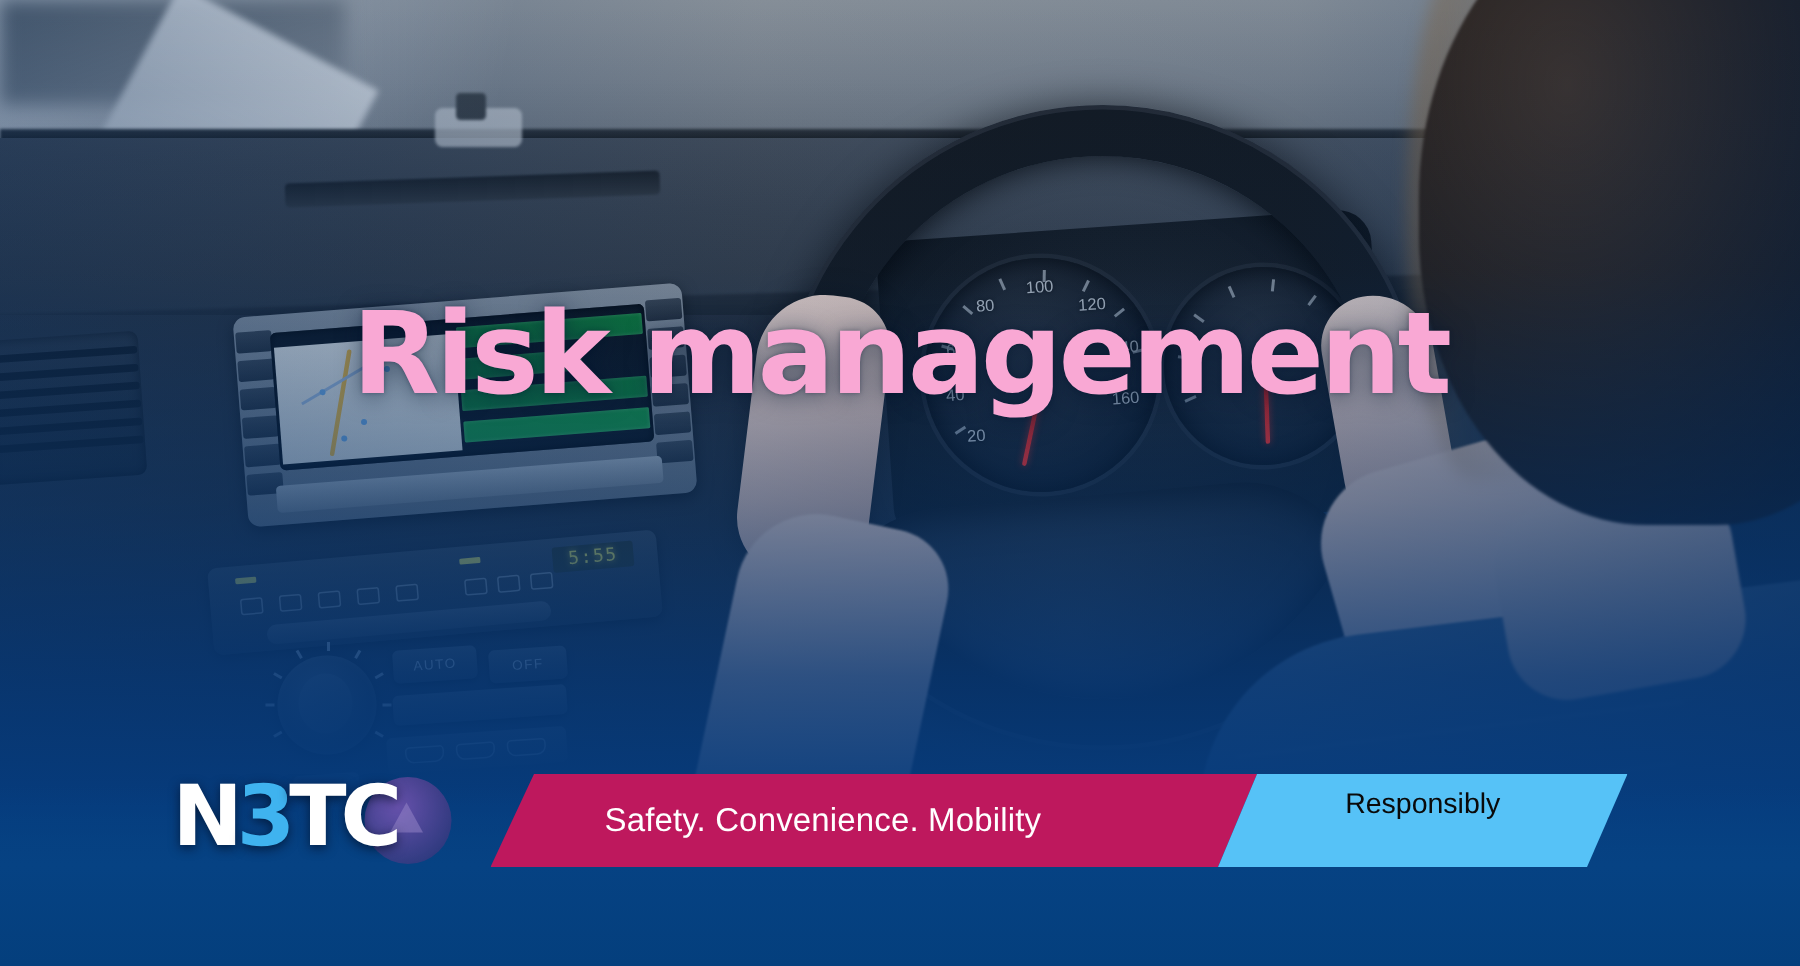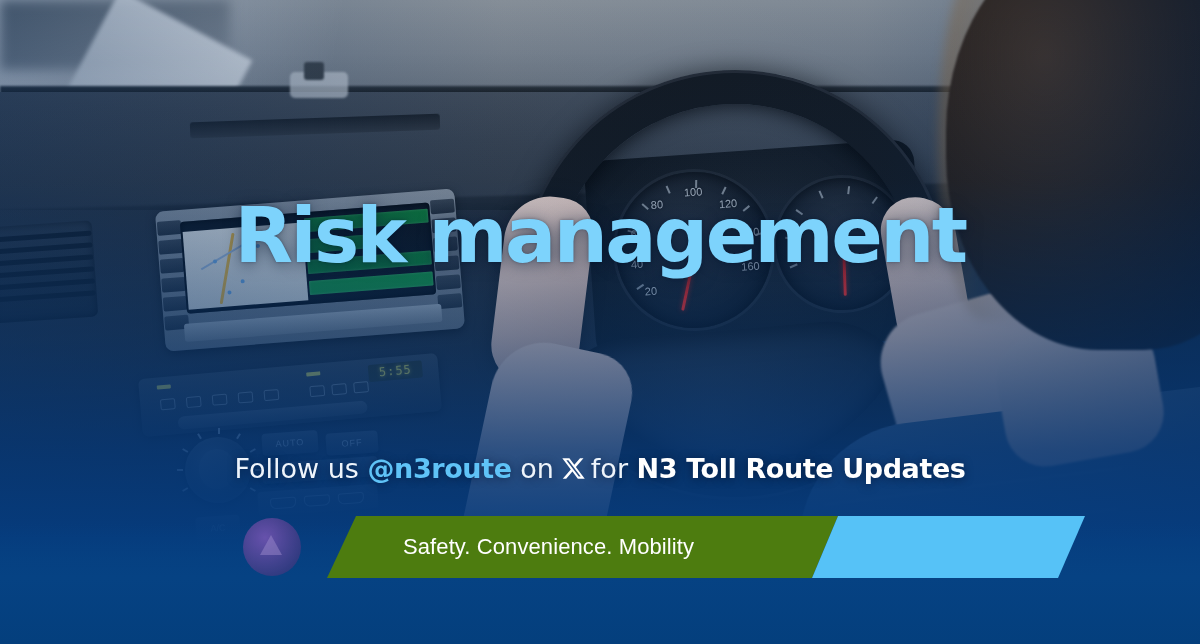--- a/index.html
+++ b/index.html
@@ -329,21 +329,21 @@
   .tint-bottom {
     position:absolute; left:0; right:0; bottom:0; height:120px;
     background:linear-gradient(180deg, rgba(6,60,126,0) 0%, #064283 44%, #043f7d 100%);
   }
 
   
   .layer { position:absolute; inset:0; }
 
   .headline {
     position:absolute; left:0; right:0; top:200px;
-    text-align:center; color:#7dd3fc;
+    text-align:center; color:#f9a8d4;
     font-family:"DejaVu Sans", sans-serif;
     font-weight:bold; font-size:76px; line-height:0.96;
     letter-spacing:-2.6px;
     text-shadow:0 2px 16px rgba(0,20,45,.55), 0 0 3px rgba(0,20,45,.35);
   }
   .headline .l1 { display:block; }
   .headline .l2 { display:block; }
 
   .follow {
     position:absolute; left:0; right:0; top:452px;
@@ -377,21 +377,21 @@
   }
   .logo-badge::after{
     content:""; position:absolute; left:17px; top:17px;
     border-left:11px solid transparent; border-right:11px solid transparent;
     border-bottom:20px solid rgba(180,150,215,.5);
   }
 
   
   .bar-black {
     position:absolute; left:327px; top:516px; width:511px; height:62px;
-    background:#4d7c0f;
+    background:#be185d;
     clip-path:polygon(29px 0, 511px 0, 485px 62px, 0 62px);
   }
   .bar-black span {
     position:absolute; left:76px; top:18px;
     color:#ffffff; font-size:22px; letter-spacing:0.1px;
     font-family:"Liberation Sans", sans-serif;
   }
   .bar-blue {
     position:absolute; left:812px; top:516px; width:273px; height:62px;
     background:#56c2f7;
@@ -574,34 +574,28 @@
 
   <div class="tint"></div>
   <div class="tint-bottom"></div>
 
   <div class="layer">
 
     <div class="headline">
       <span class="l1">Risk management</span>
     </div>
 
-    <div class="follow">
-      <span class="plain">Follow us</span>
-      <span class="handle">@n3route</span>
-      <span class="plain">on</span><span class="x-logo"><svg viewBox="0 0 24 24" width="25" height="25" aria-hidden="true">
-            <path fill="#ffffff" d="M18.244 2.25h3.308l-7.227 8.26 8.502 11.24H16.17l-5.214-6.817L4.99 21.75H1.68l7.73-8.835L1.254 2.25H8.08l4.713 6.231zm-1.161 17.52h1.833L7.084 4.126H5.117z"></path>
-          </svg></span><span class="plain">for</span>
-      <span class="strong">N3 Toll Route Updates</span>
-    </div>
 
     <div class="logo-badge"></div>
+    <div class="logo"><span class="w">N</span><span class="b">3</span><span class="w">TC</span></div>
 
     <div class="bar-black">
       <span>Safety. Convenience. Mobility</span>
     </div>
 
     <div class="bar-blue">
       <span>
+          <b>Responsibly</b>
         </span>
     </div>
 
   </div>
 </div>
 
 </body></html>

